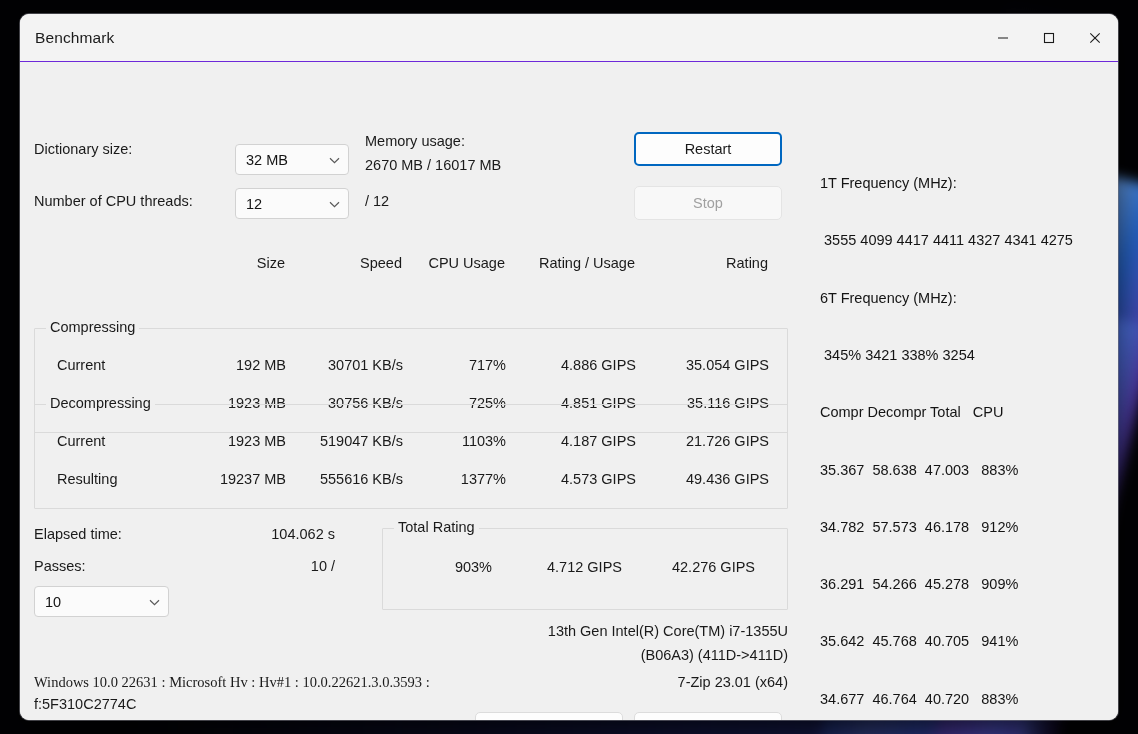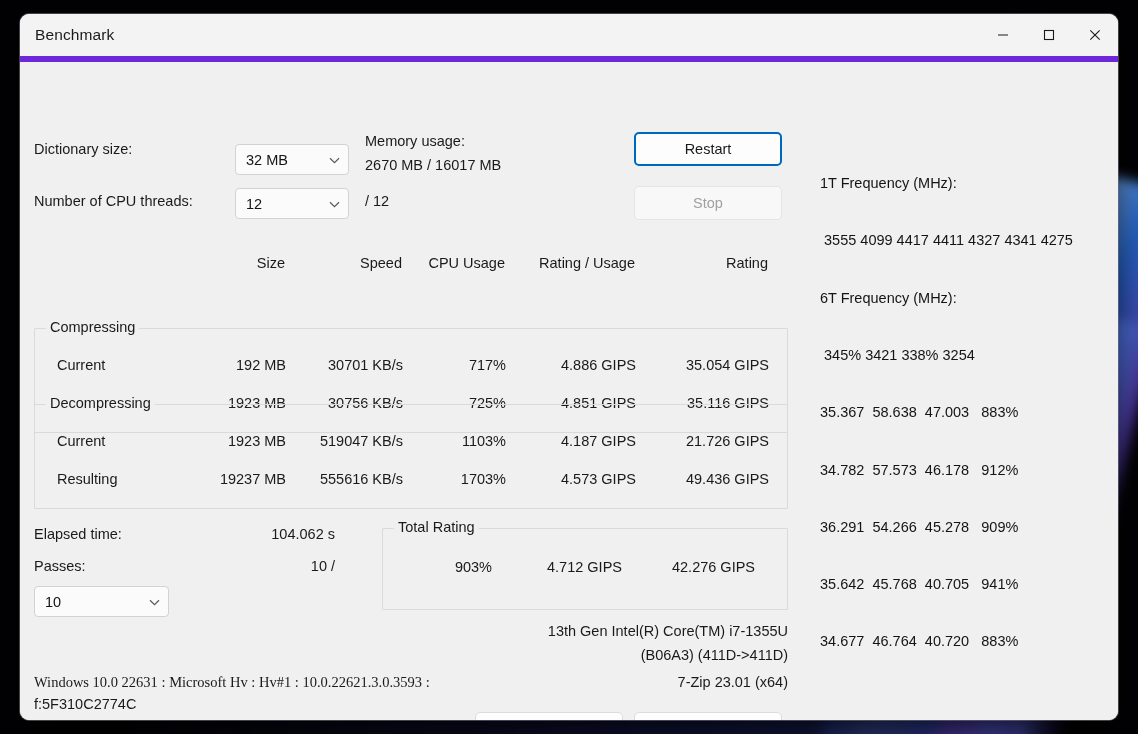--- a/index.html
+++ b/index.html
@@ -88,21 +88,21 @@
     flex-direction: column;
   }
 
   
   #titlebar {
     height: 48px;
     flex: 0 0 48px;
     background: #f3f3f3;
     display: flex;
     align-items: stretch;
-    border-bottom: 6px solid #6d28d9;
+    border-bottom: 1px solid #6d28d9;
   }
   #title-text {
     flex: 1 1 auto;
     display: flex;
     align-items: center;
     padding-left: 15px;
     font-size: 15.5px;
     color: #1b1b1b;
     letter-spacing: 0.1px;
   }
@@ -307,21 +307,21 @@
       <div class="row-label" style="left:22px; top:28px;">Current</div>
       <div class="row-cell right" style="left:116px; top:28px; width:135px;">1923 MB</div>
       <div class="row-cell right" style="left:251px; top:28px; width:117px;">519047 KB/s</div>
       <div class="row-cell right" style="left:368px; top:28px; width:103px;">1103%</div>
       <div class="row-cell right" style="left:471px; top:28px; width:130px;">4.187 GIPS</div>
       <div class="row-cell right" style="left:601px; top:28px; width:133px;">21.726 GIPS</div>
 
       <div class="row-label" style="left:22px; top:66px;">Resulting</div>
       <div class="row-cell right" style="left:116px; top:66px; width:135px;">19237 MB</div>
       <div class="row-cell right" style="left:251px; top:66px; width:117px;">555616 KB/s</div>
-      <div class="row-cell right" style="left:368px; top:66px; width:103px;">1703%</div>
+      <div class="row-cell right" style="left:368px; top:66px; width:103px;">1377%</div>
       <div class="row-cell right" style="left:471px; top:66px; width:130px;">4.573 GIPS</div>
       <div class="row-cell right" style="left:601px; top:66px; width:133px;">49.436 GIPS</div>
     </div>
 
     <div class="abs lbl" style="left:14px; top:464px;">Elapsed time:</div>
     <div class="abs lbl right" style="left:160px; top:464px; width:155px;">104.062 s</div>
 
     <div class="abs lbl" style="left:14px; top:496px;">Passes:</div>
     <div class="abs lbl right" style="left:160px; top:496px; width:155px;">10 /</div>
 
@@ -354,20 +354,21 @@
     </div>
     <div class="abs btn" style="left:614px; top:650px; width:148px; height:34px;">
       
     </div>
 
     <div id="logpanel">
       <div class="lrow">1T Frequency (MHz):</div>
       <div class="lrow"> 3555 4099 4417 4411 4327 4341 4275</div>
       <div class="lrow">6T Frequency (MHz):</div>
       <div class="lrow"> 345% 3421 338% 3254</div>
+      <div class="lrow">Compr Decompr Total   CPU</div>
       <div class="lrow">35.367  58.638  47.003   883%</div>
       <div class="lrow">34.782  57.573  46.178   912%</div>
       <div class="lrow">36.291  54.266  45.278   909%</div>
       <div class="lrow">35.642  45.768  40.705   941%</div>
       <div class="lrow">34.677  46.764  40.720   883%</div>
       
       
       
       
       

